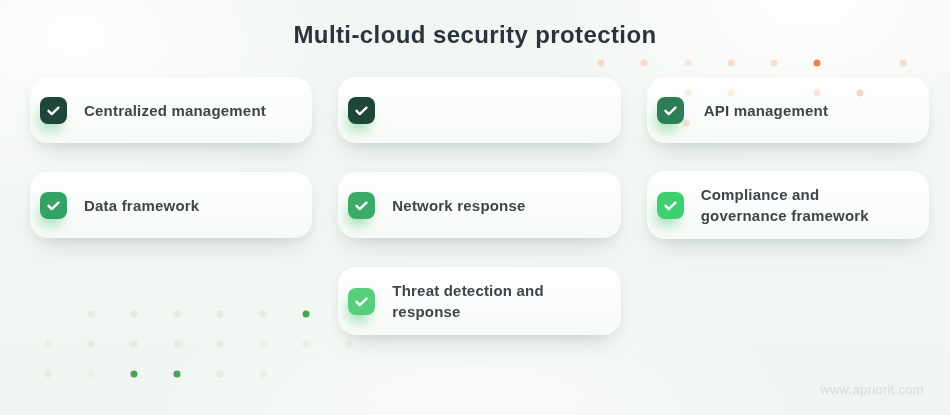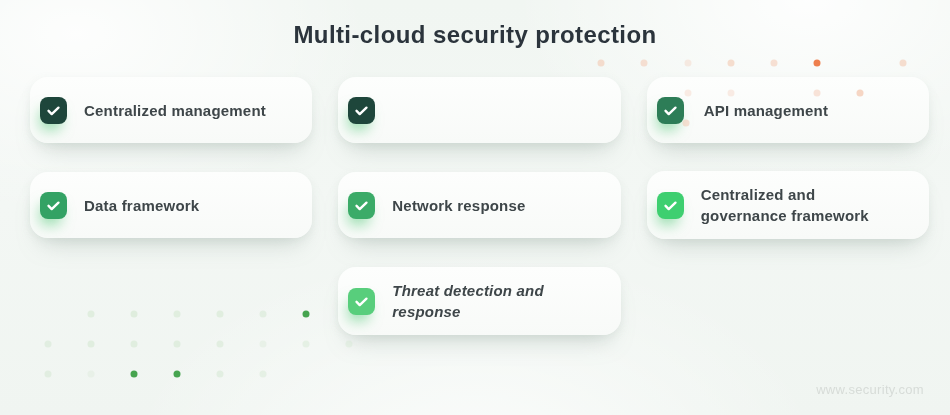--- a/index.html
+++ b/index.html
@@ -51,21 +51,21 @@
     box-shadow:
       0 16px 24px -12px rgba(125, 150, 138, 0.35),
       0 3px 10px rgba(150, 168, 158, 0.12);
   }
   .r1c1 { grid-row: 1; grid-column: 1; }
   .r1c2 { grid-row: 1; grid-column: 2; }
   .r1c3 { grid-row: 1; grid-column: 3; gap: 20px; }
   .r2c1 { grid-row: 2; grid-column: 1; }
   .r2c2 { grid-row: 2; grid-column: 2; }
   .r2c3 { grid-row: 2; grid-column: 3; }
-  .r3c2 { grid-row: 3; grid-column: 2; font-style: italic; }
+  .r3c2 { grid-row: 3; grid-column: 2; }
   .check {
     flex: 0 0 auto;
     width: 27px;
     height: 27px;
     border-radius: 8px;
     display: flex;
     align-items: center;
     justify-content: center;
     box-shadow: -3px 9px 13px -3px rgba(94, 204, 129, 0.6);
   }
@@ -150,21 +150,21 @@
     </span>
     <span class="label">Network response</span>
   </div>
 
   <div class="card r2c3">
     <span class="check" style="background-color: rgb(62, 207, 112);">
       <svg width="17" height="17" viewBox="0 0 24 24">
           <path d="M5 12.5l4.5 4.5L19 8" stroke="#ffffff" stroke-width="3.4" fill="none" stroke-linecap="round" stroke-linejoin="round"></path>
         </svg>
     </span>
-    <span class="label">Centralized and
+    <span class="label">Compliance and
 governance framework</span>
   </div>
 
   <div class="card r3c2">
     <span class="check" style="background-color: rgb(88, 206, 124);">
       <svg width="17" height="17" viewBox="0 0 24 24">
           <path d="M5 12.5l4.5 4.5L19 8" stroke="#ffffff" stroke-width="3.4" fill="none" stroke-linecap="round" stroke-linejoin="round"></path>
         </svg>
     </span>
     <span class="label">Threat detection and
@@ -201,13 +201,13 @@
     <span class="dot" style="left: 774px; top: 63px; background: rgb(243, 196, 172); opacity: 0.5;"></span>
     <span class="dot" style="left: 817px; top: 63px; background: rgb(238, 127, 78); opacity: 1;"></span>
     <span class="dot" style="left: 903px; top: 63px; background: rgb(243, 196, 172); opacity: 0.55;"></span>
     <span class="dot" style="left: 688px; top: 93px; background: rgb(243, 196, 172); opacity: 0.3;"></span>
     <span class="dot" style="left: 731px; top: 93px; background: rgb(243, 196, 172); opacity: 0.3;"></span>
     <span class="dot" style="left: 817px; top: 93px; background: rgb(243, 196, 172); opacity: 0.45;"></span>
     <span class="dot" style="left: 860px; top: 93px; background: rgb(243, 196, 172); opacity: 0.7;"></span>
     <span class="dot" style="left: 686px; top: 123px; background: rgb(243, 196, 172); opacity: 0.5;"></span>
   </div>
 
-<div class="watermark">www.security.com</div>
+<div class="watermark">www.apriorit.com</div>
 
 </body></html>

